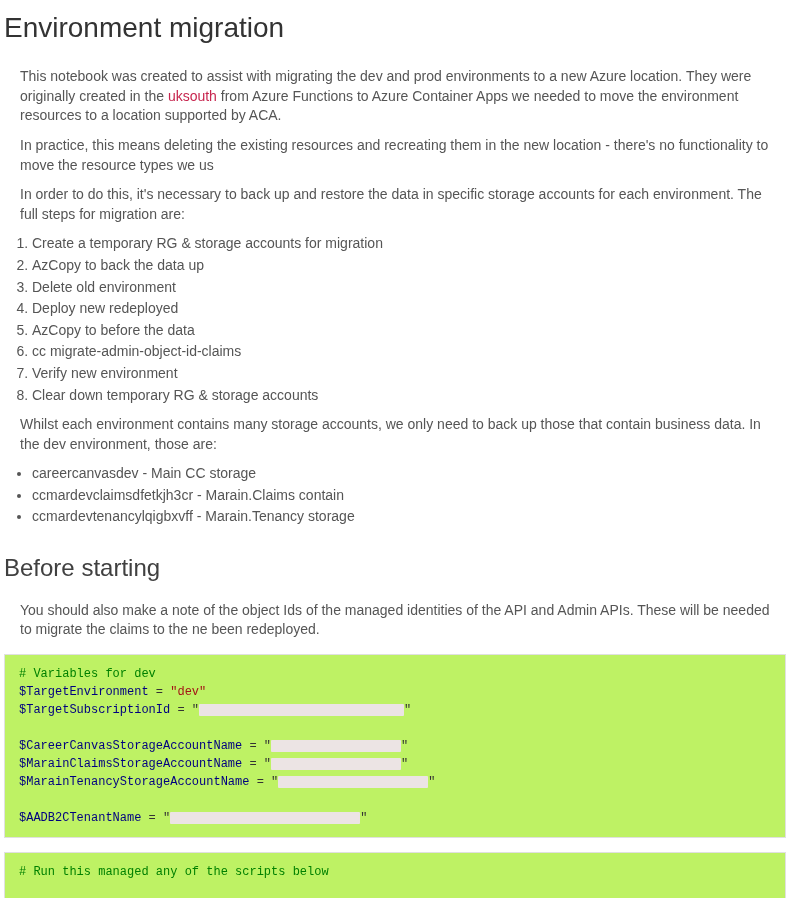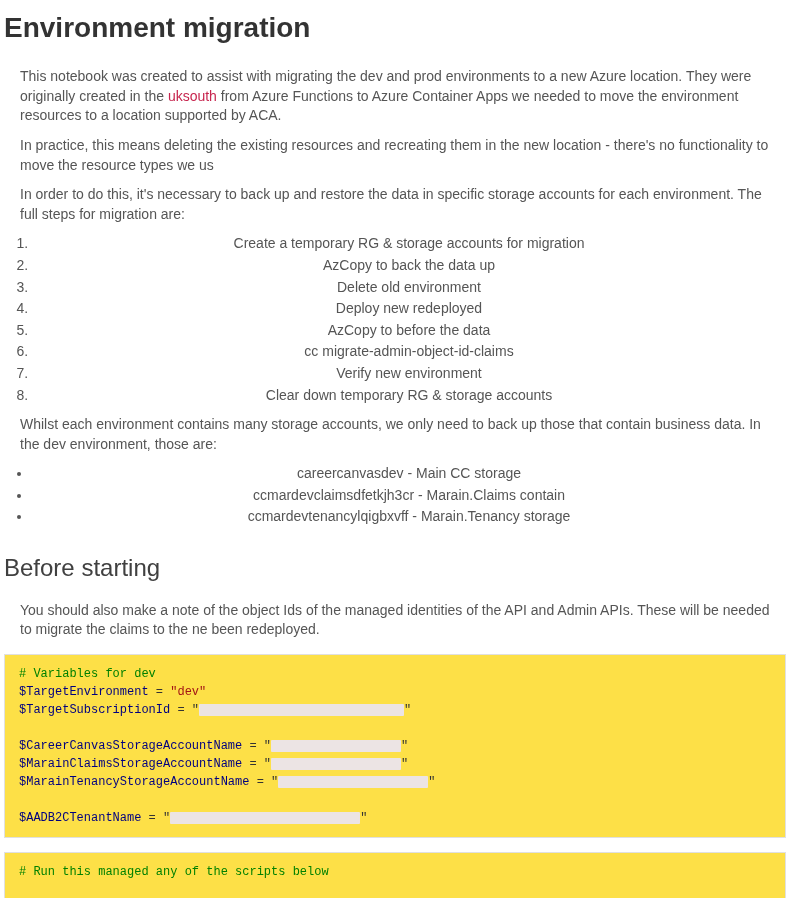--- a/index.html
+++ b/index.html
@@ -9,40 +9,40 @@
     color: #333;
     font-size: 14px;
     line-height: 1.4;
     overflow: hidden;
     width: 790px;
     height: 898px;
     box-sizing: border-box;
     background: #fff;
   }
   h1 {
-    font-weight: 700;
+    font-weight: 400;
     font-size: 28px;
     margin: 4px 0 20px 0;
     color: #333;
   }
   h2 {
     font-weight: 300;
     font-size: 24px;
     margin: 24px 0 16px 0;
     color: #404040;
   }
   p {
     margin: 10px 16px;
     color: #555;
   }
   .region-link { color: #c7254e; }
-  ol, ul { margin: 8px 0; padding-left: 28px; color: #555; text-align: center; }
+  ol, ul { margin: 8px 0; padding-left: 28px; color: #555; }
   ol li, ul li { margin: 2px 0; }
   .code-cell {
-    background: #fde047;
+    background: #bef264;
     border: 1px solid #e0e0e0;
     padding: 10px 14px;
     margin: 14px 0;
     font-family: Consolas, "Courier New", monospace;
     font-size: 12px;
     line-height: 1.5;
     white-space: pre;
     overflow: hidden;
   }
   .c-comment { color: #008000; }

